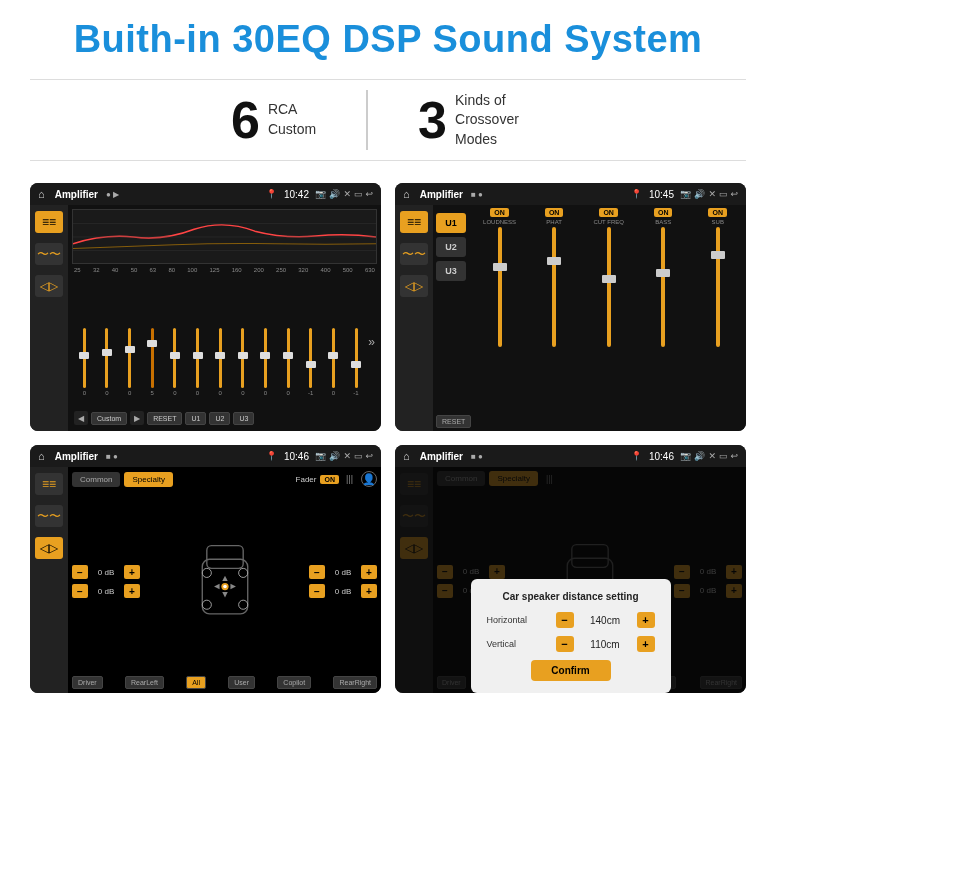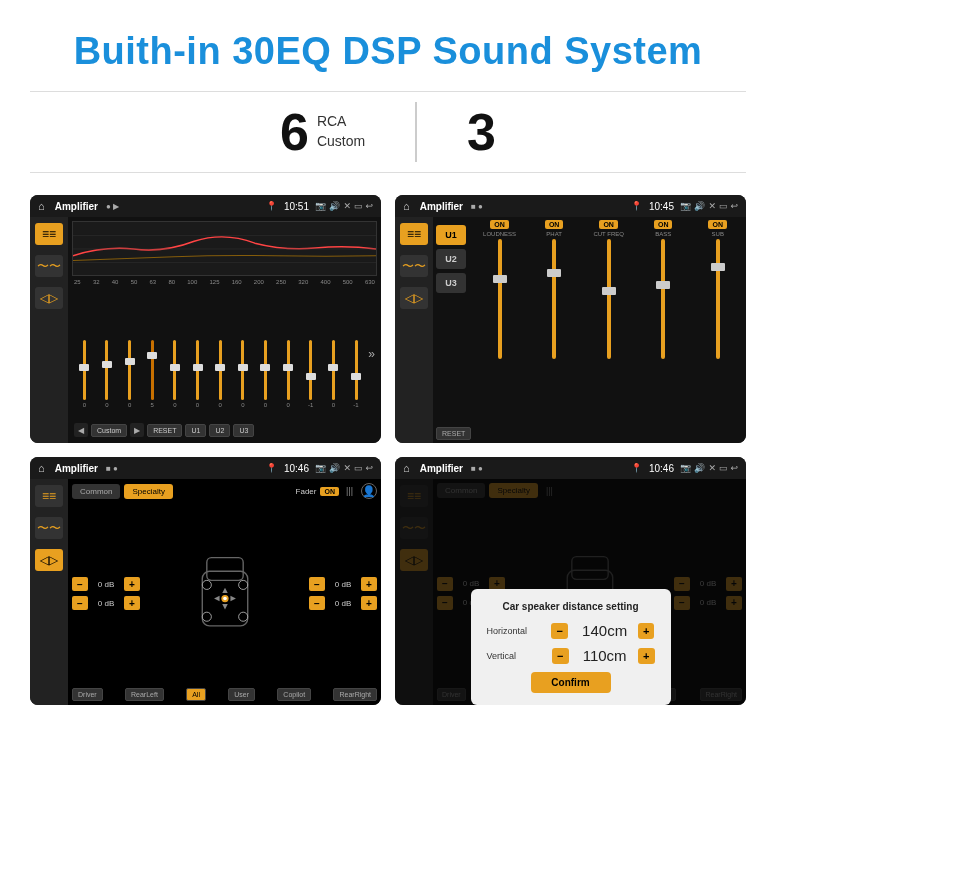--- a/index.html
+++ b/index.html
@@ -8,21 +8,21 @@
       height: 881px;
       background: #ffffff;
       font-family: Arial, sans-serif;
       overflow: hidden;
     }
 
     .page-container {
       width: 776px;
       height: 881px;
       background: #fff;
-      padding: 30px 30px;
+      padding: 18px 30px;
     }
 
     .main-title {
       text-align: center;
       font-size: 38px;
       font-weight: 900;
       color: #1a8fdb;
       margin-bottom: 18px;
       letter-spacing: 0.5px;
     }
@@ -508,21 +508,21 @@
       height: 16px;
       display: flex;
       align-items: center;
       justify-content: center;
       border-radius: 3px;
       font-weight: bold;
     }
 
     .dialog-value {
       color: #222;
-      font-size: 15px;
+      font-size: 10px;
       min-width: 35px;
       text-align: center;
     }
 
     .dialog-confirm-btn {
       background: #e8a020;
       color: #000;
       font-size: 10px;
       font-weight: bold;
       padding: 5px 20px;
@@ -554,33 +554,37 @@
       <span class="stat-number">6</span>
       <div class="stat-desc">
         <div>RCA</div>
         <div>Custom</div>
       </div>
     </div>
     <div class="stat-divider"></div>
     <div class="stat-divider"></div>
     <div class="stat-item">
       <span class="stat-number">3</span>
+      <div class="stat-desc">
+        <div>Kinds of</div>
+        <div>Crossover Modes</div>
+      </div>
     </div>
   </div>
 
   <div class="screens-grid">
 
     <div class="screen-card">
       <div class="status-bar">
         <span class="home-icon">⌂</span>
         <span class="app-name">Amplifier</span>
         <span class="dots">● ▶</span>
         <span class="spacer"></span>
         <span style="color:#aaa;font-size:9px;">📍</span>
-        <span class="time">10:51</span>
+        <span class="time">10:42</span>
         <div class="icons">
           <span>📷</span>
           <span>🔊</span>
           <span>✕</span>
           <span>▭</span>
           <span>↩</span>
         </div>
       </div>
       <div class="screen-content">
         <div class="left-panel">

